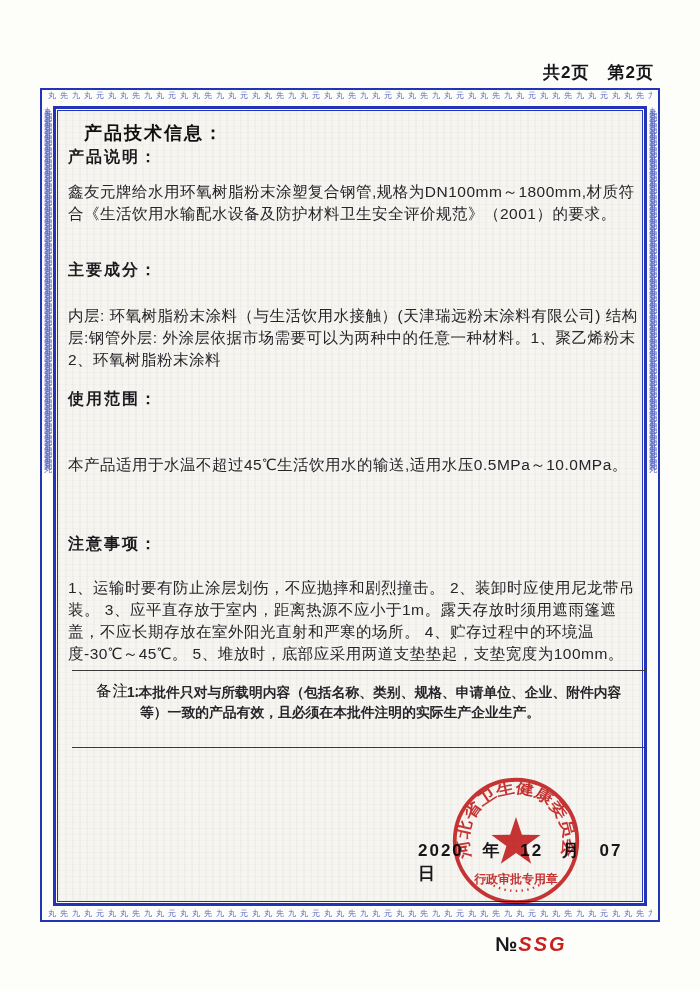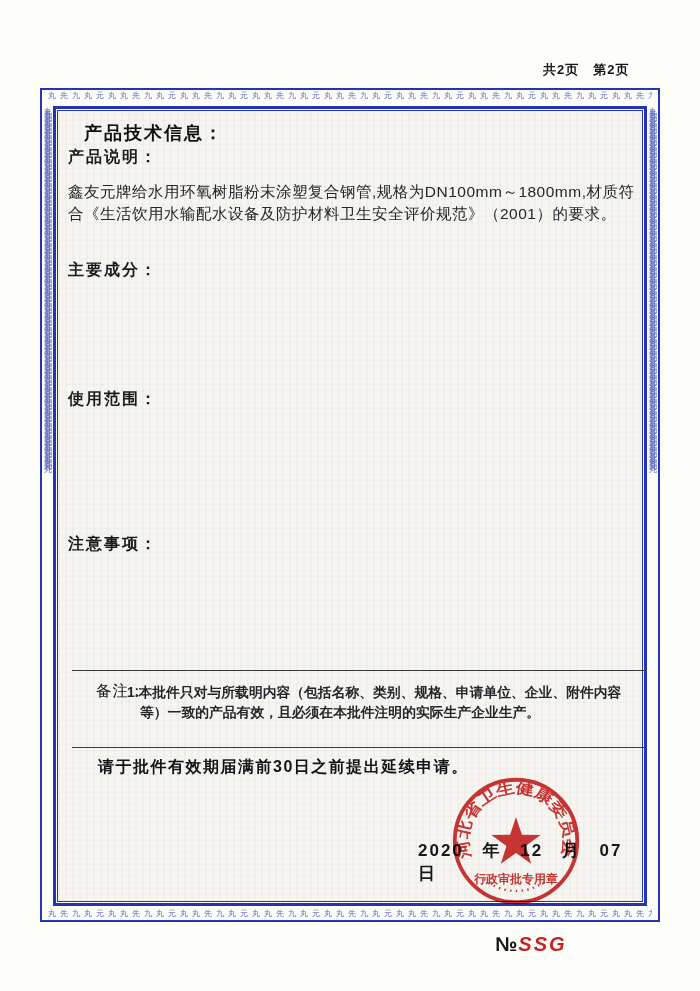--- a/index.html
+++ b/index.html
@@ -7,21 +7,21 @@
     width:700px;height:991px;position:relative;overflow:hidden;
     background:#fdfdfa;
     font-family:"Liberation Sans", sans-serif;
     color:#202024;
     --border-blue:#2434b8;
     --glyph-blue:#5a68c2;
     --seal-red:#c92020;
   }
   .pagination{
     position:absolute;top:61px;left:543px;
-    font-size:13px;font-weight:bold;color:#16161a;letter-spacing:1px;
+    font-size:17px;font-weight:bold;color:#16161a;letter-spacing:1px;
   }
   
   .outer-frame{
     position:absolute;left:40px;top:88px;width:620px;height:834px;
     border:2px solid var(--border-blue);
     box-sizing:border-box;
   }
   .strip{
     position:absolute;overflow:hidden;color:var(--glyph-blue);
     font-size:8px;line-height:11px;letter-spacing:4px;white-space:nowrap;
@@ -91,35 +91,37 @@
   <div class="inner-frame">
     <div class="inner-frame2">
       <div class="doc-content">
 
         <div class="doc-title">产品技术信息：</div>
 
         <div class="sec-head h-desc">产品说明：</div>
         <div class="sec-body b-desc">鑫友元牌给水用环氧树脂粉末涂塑复合钢管,规格为DN100mm～1800mm,材质符合《生活饮用水输配水设备及防护材料卫生安全评价规范》（2001）的要求。</div>
 
         <div class="sec-head h-comp">主要成分：</div>
+        <div class="sec-body b-comp">内层: 环氧树脂粉末涂料（与生活饮用水接触）(天津瑞远粉末涂料有限公司)  结构层:钢管外层: 外涂层依据市场需要可以为两种中的任意一种材料。1、聚乙烯粉末2、环氧树脂粉末涂料</div>
 
         <div class="sec-head h-scope">使用范围：</div>
+        <div class="sec-body b-scope">本产品适用于水温不超过45℃生活饮用水的输送,适用水压0.5MPa～10.0MPa。</div>
 
         <div class="sec-head h-note">注意事项：</div>
+        <div class="sec-body b-note">1、运输时要有防止涂层划伤，不应抛摔和剧烈撞击。 2、装卸时应使用尼龙带吊装。 3、应平直存放于室内，距离热源不应小于1m。露天存放时须用遮雨篷遮盖，不应长期存放在室外阳光直射和严寒的场所。 4、贮存过程中的环境温度-30℃～45℃。 5、堆放时，底部应采用两道支垫垫起，支垫宽度为100mm。</div>
 
         <div class="rule rule1"></div>
 
         <div class="remarks-label">备注：</div>
         <div class="remarks-items">
           <div class="remark-item">1.本批件只对与所载明内容（包括名称、类别、规格、申请单位、企业、附件内容等）一致的产品有效，且必须在本批件注明的实际生产企业生产。</div>
         </div>
 
         <div class="rule rule2"></div>
 
-        <div class="renewal">请于批件有效期届满前30日之前提出延续申请。</div>
 
         <div class="date-line">2020 年 12 月 07 日</div>
 
       </div>
     </div>
   </div>
 </div>
 
 <svg class="seal" viewBox="0 0 140 140">
   <defs>

